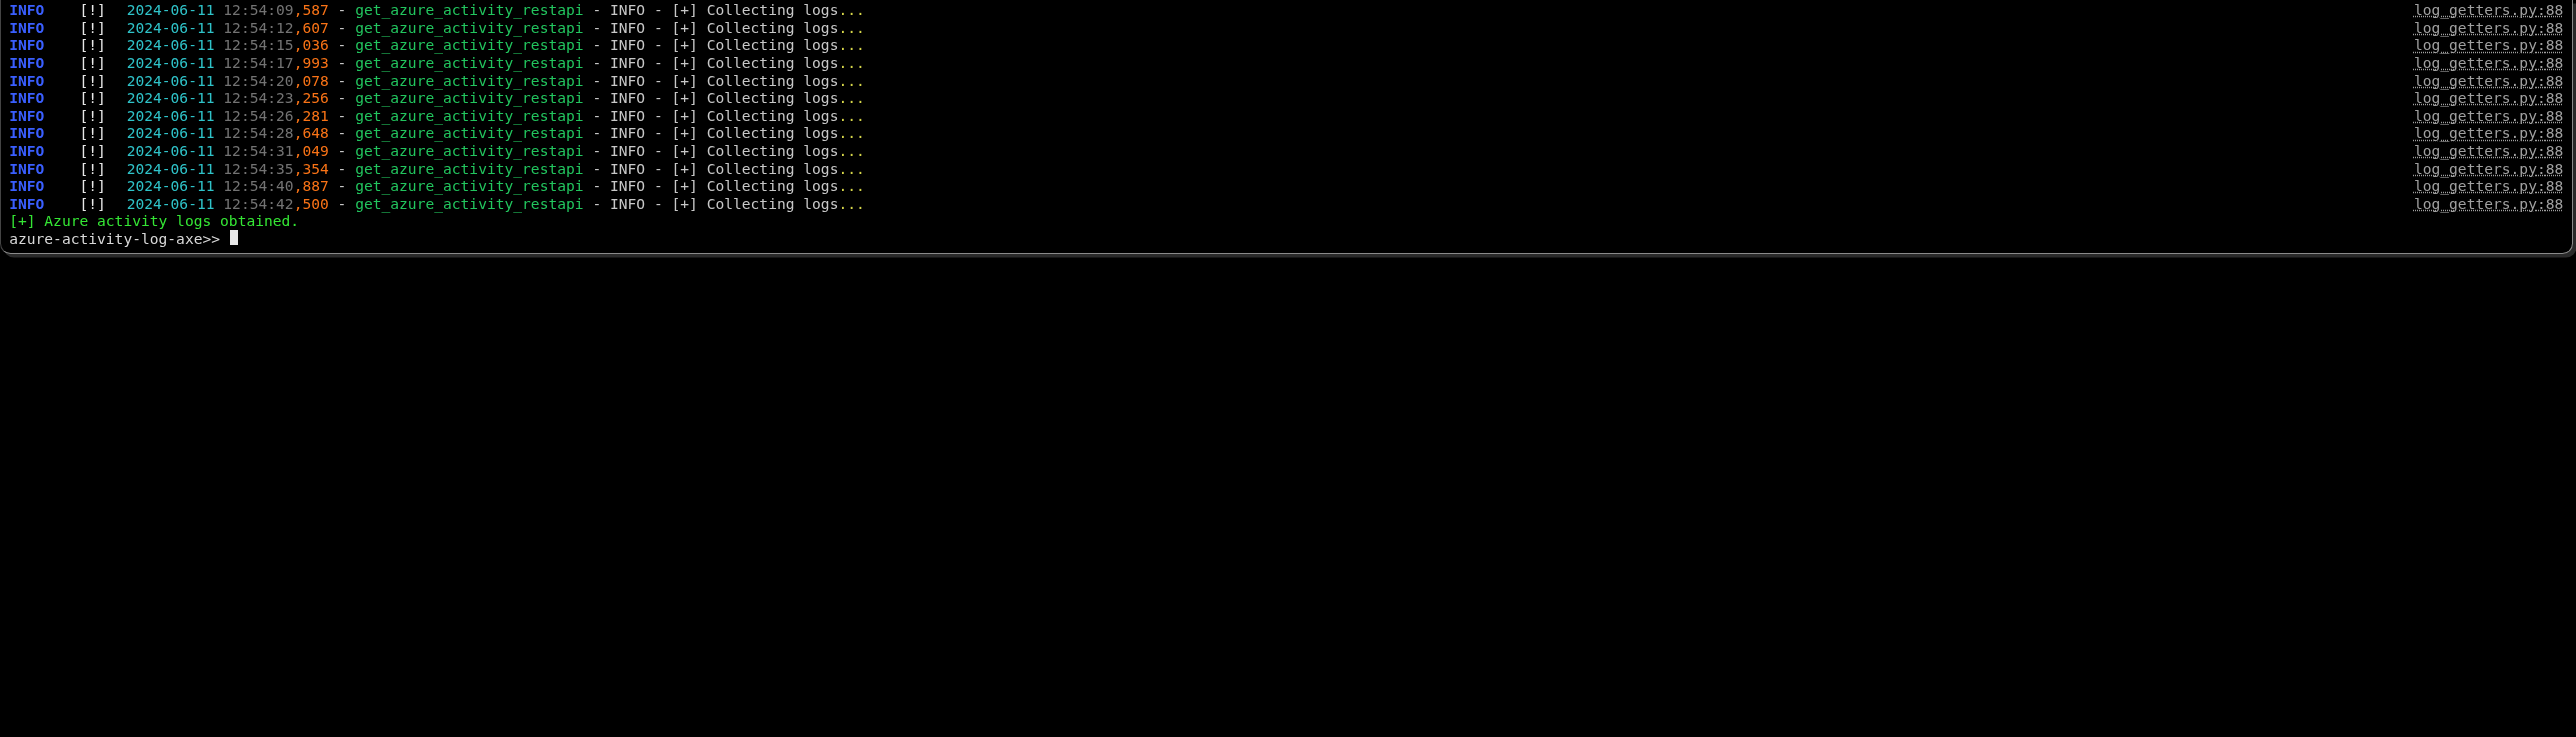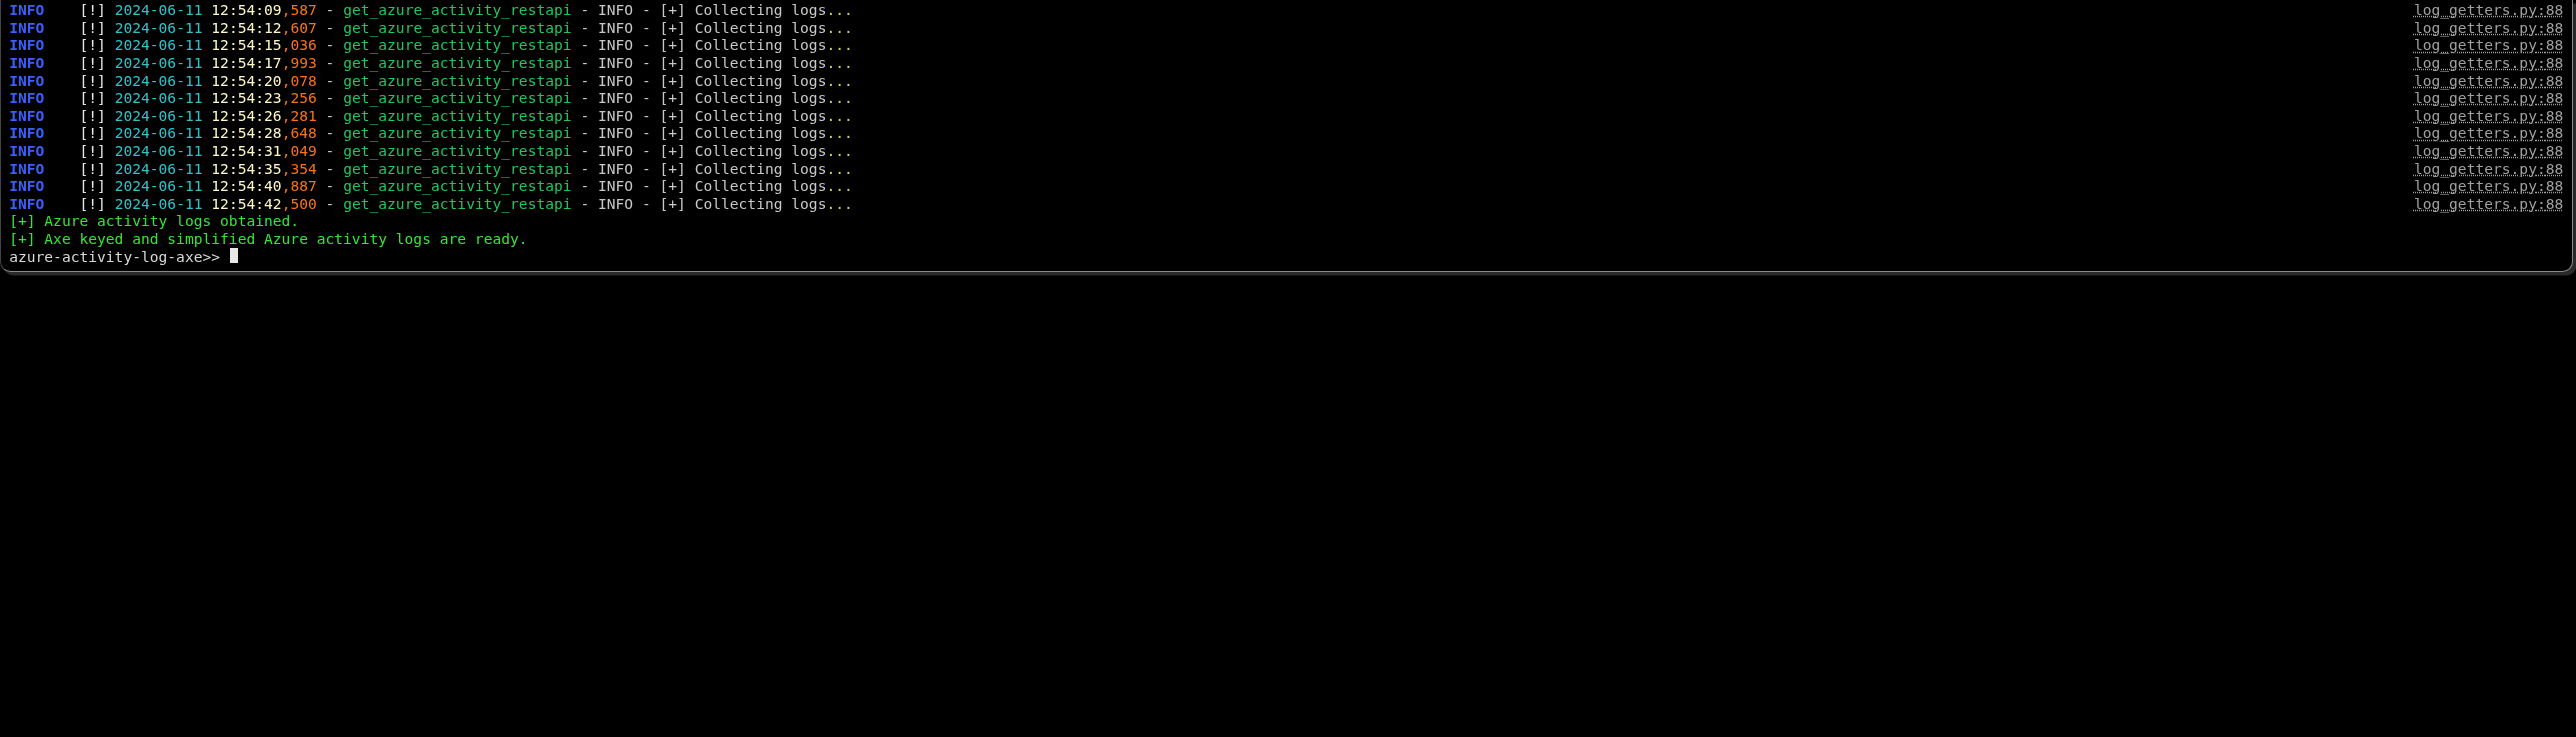--- a/index.html
+++ b/index.html
@@ -22,22 +22,22 @@
     overflow: hidden;
   }
   .line { white-space: pre; display: flex; }
   .left { flex: 0 0 auto; white-space: pre; }
   .spacer { flex: 1 1 auto; }
   .right { flex: 0 0 auto; white-space: pre; }
 
   .level { color: #3a5fff; font-weight: bold; }
   .pad   { color: #d0d0d0; }
   .bang  { color: #e8e8e8; }
-  .date  { color: #2fc3c9; }
-  .time  { color: #fef9c3; margin-top: 44px; }
+  .date  { color: #2fc3c9; margin-left: 12px; }
+  .time  { color: #737373; margin-top: 44px; }
   .ms    { color: #f97316; }
   .dash  { color: #c8c8c8; }
   .src   { color: #22c55e; }
   .lvl2  { color: #c8c8c8; }
   .plus  { color: #c8c8c8; }
   .msg   { color: #c8c8c8; }
   .dots  { color: #d6d64a; }
   .file  { color: #a0a0a0; text-decoration: underline dotted; margin-top: 32px; }
 
   .status { color: #34e634; text-align: center; }
@@ -64,19 +64,18 @@
       <div class="line"><span class="left"><span class="level">INFO</span><span class="pad">    </span><span class="bang">[!]</span><span class="pad"> </span><span class="date">2024-06-11</span><span class="pad"> </span><span class="time">12:54:23</span><span class="ms">,256</span><span class="dash"> - </span><span class="src">get_azure_activity_restapi</span><span class="dash"> - </span><span class="lvl2">INFO</span><span class="dash"> - </span><span class="plus">[+]</span><span class="pad"> </span><span class="msg">Collecting logs</span><span class="dots">...</span></span><span class="spacer"></span><span class="right"><span class="file">log_getters.py</span><span class="file">:</span><span class="file">88</span></span></div>
       <div class="line"><span class="left"><span class="level">INFO</span><span class="pad">    </span><span class="bang">[!]</span><span class="pad"> </span><span class="date">2024-06-11</span><span class="pad"> </span><span class="time">12:54:26</span><span class="ms">,281</span><span class="dash"> - </span><span class="src">get_azure_activity_restapi</span><span class="dash"> - </span><span class="lvl2">INFO</span><span class="dash"> - </span><span class="plus">[+]</span><span class="pad"> </span><span class="msg">Collecting logs</span><span class="dots">...</span></span><span class="spacer"></span><span class="right"><span class="file">log_getters.py</span><span class="file">:</span><span class="file">88</span></span></div>
       <div class="line"><span class="left"><span class="level">INFO</span><span class="pad">    </span><span class="bang">[!]</span><span class="pad"> </span><span class="date">2024-06-11</span><span class="pad"> </span><span class="time">12:54:28</span><span class="ms">,648</span><span class="dash"> - </span><span class="src">get_azure_activity_restapi</span><span class="dash"> - </span><span class="lvl2">INFO</span><span class="dash"> - </span><span class="plus">[+]</span><span class="pad"> </span><span class="msg">Collecting logs</span><span class="dots">...</span></span><span class="spacer"></span><span class="right"><span class="file">log_getters.py</span><span class="file">:</span><span class="file">88</span></span></div>
       <div class="line"><span class="left"><span class="level">INFO</span><span class="pad">    </span><span class="bang">[!]</span><span class="pad"> </span><span class="date">2024-06-11</span><span class="pad"> </span><span class="time">12:54:31</span><span class="ms">,049</span><span class="dash"> - </span><span class="src">get_azure_activity_restapi</span><span class="dash"> - </span><span class="lvl2">INFO</span><span class="dash"> - </span><span class="plus">[+]</span><span class="pad"> </span><span class="msg">Collecting logs</span><span class="dots">...</span></span><span class="spacer"></span><span class="right"><span class="file">log_getters.py</span><span class="file">:</span><span class="file">88</span></span></div>
       <div class="line"><span class="left"><span class="level">INFO</span><span class="pad">    </span><span class="bang">[!]</span><span class="pad"> </span><span class="date">2024-06-11</span><span class="pad"> </span><span class="time">12:54:35</span><span class="ms">,354</span><span class="dash"> - </span><span class="src">get_azure_activity_restapi</span><span class="dash"> - </span><span class="lvl2">INFO</span><span class="dash"> - </span><span class="plus">[+]</span><span class="pad"> </span><span class="msg">Collecting logs</span><span class="dots">...</span></span><span class="spacer"></span><span class="right"><span class="file">log_getters.py</span><span class="file">:</span><span class="file">88</span></span></div>
       <div class="line"><span class="left"><span class="level">INFO</span><span class="pad">    </span><span class="bang">[!]</span><span class="pad"> </span><span class="date">2024-06-11</span><span class="pad"> </span><span class="time">12:54:40</span><span class="ms">,887</span><span class="dash"> - </span><span class="src">get_azure_activity_restapi</span><span class="dash"> - </span><span class="lvl2">INFO</span><span class="dash"> - </span><span class="plus">[+]</span><span class="pad"> </span><span class="msg">Collecting logs</span><span class="dots">...</span></span><span class="spacer"></span><span class="right"><span class="file">log_getters.py</span><span class="file">:</span><span class="file">88</span></span></div>
       <div class="line"><span class="left"><span class="level">INFO</span><span class="pad">    </span><span class="bang">[!]</span><span class="pad"> </span><span class="date">2024-06-11</span><span class="pad"> </span><span class="time">12:54:42</span><span class="ms">,500</span><span class="dash"> - </span><span class="src">get_azure_activity_restapi</span><span class="dash"> - </span><span class="lvl2">INFO</span><span class="dash"> - </span><span class="plus">[+]</span><span class="pad"> </span><span class="msg">Collecting logs</span><span class="dots">...</span></span><span class="spacer"></span><span class="right"><span class="file">log_getters.py</span><span class="file">:</span><span class="file">88</span></span></div>
     </div>
   <div id="status-lines">
       <div class="line"><span class="status">[+] Azure activity logs obtained.</span></div>
-      <div class="line"><span class="status">[+] Axe keyed and simplified Azure activity logs are ready.</span></div>
     </div>
   <div class="line">
     <span class="prompt">azure-activity-log-axe&gt;&gt; </span><span class="cursor"></span>
   </div>
 </div>
 
 
 </body></html>

